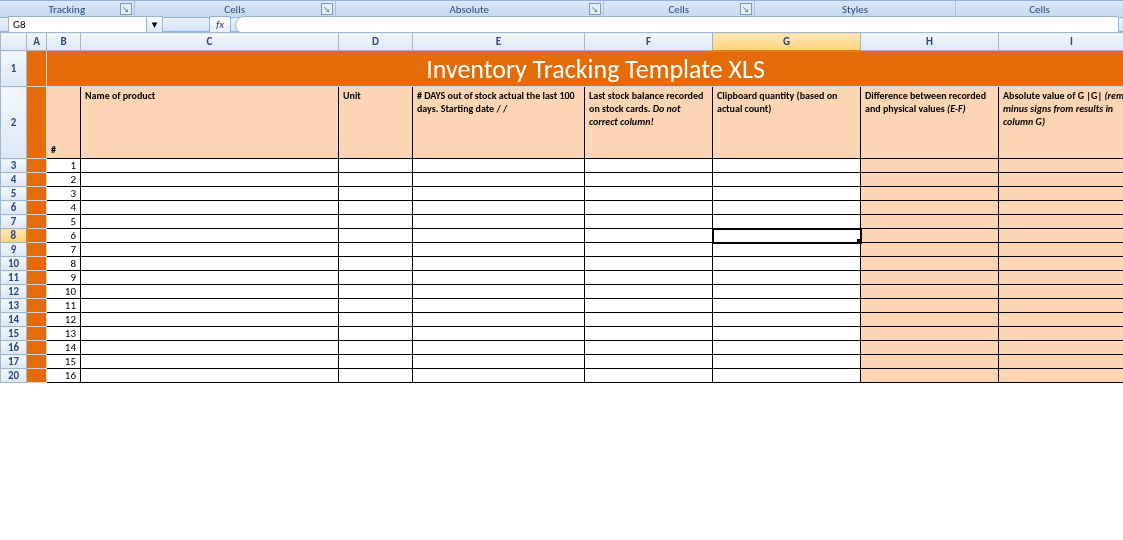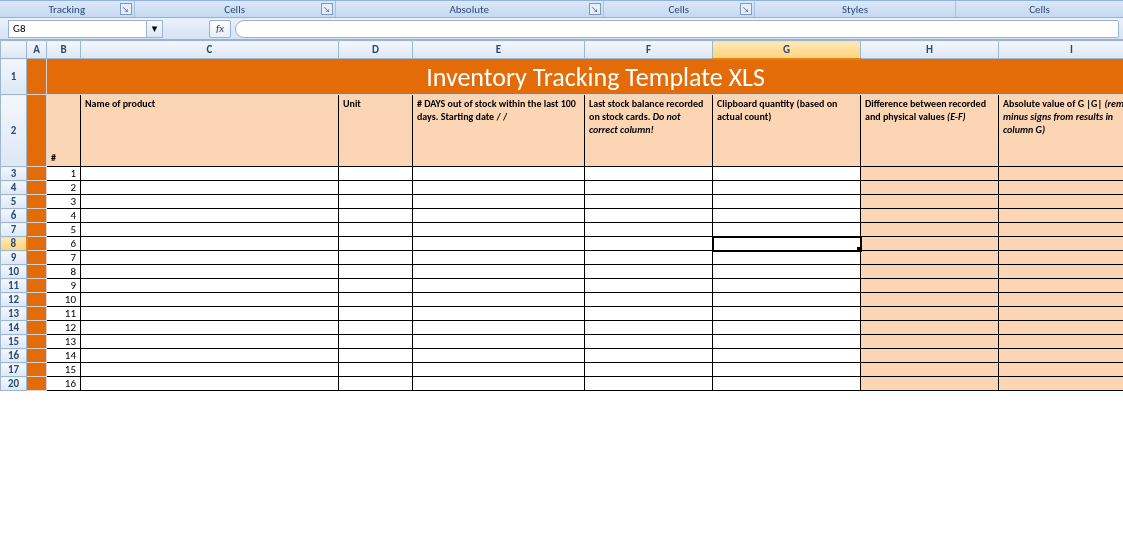--- a/index.html
+++ b/index.html
@@ -3,21 +3,21 @@
 <meta charset="utf-8">
 <style>
 * { box-sizing: border-box; margin: 0; padding: 0; }
 body { font-family: Calibri, Arial, sans-serif; font-size: 11px; background: #fff; overflow: hidden; width: 1123px; height: 540px; }
 
 .ribbon-groups { display: flex; height: 18px; border-top: 1px solid #8db2e3; border-bottom: 1px solid #8db2e3; background: linear-gradient(#dbe8f8, #c5d9f1); }
 .ribbon-group { flex: 1; display: flex; align-items: center; justify-content: center; position: relative; border-right: 1px solid #a8c2e0; color: #2a4a7a; font-size: 11px; }
 .ribbon-group:last-child { border-right: none; }
 .launcher { position: absolute; right: 2px; top: 2px; width: 12px; height: 12px; border: 1px solid #7a9ac0; background: #e6eef8; font-size: 8px; display: flex; align-items: center; justify-content: center; color: #4a6a9a; cursor: pointer; }
 
-.formula-bar { display: flex; height: 22px; background: linear-gradient(#eaf1fb, #d6e3f4); border-bottom: 1px solid #8db2e3; align-items: center; }
+.formula-bar { display: flex; height: 14px; background: linear-gradient(#eaf1fb, #d6e3f4); border-bottom: 1px solid #8db2e3; align-items: center; }
 .namebox { width: 155px; height: 18px; margin: 2px 0 2px 8px; background: #fff; border: 1px solid #9ab2d4; display: flex; align-items: center; padding: 0 4px; font-size: 11px; position: relative; }
 .namebox .dd { position: absolute; right: 0; top: 0; bottom: 0; width: 16px; background: linear-gradient(#f8fafd,#dbe6f4); border-left: 1px solid #9ab2d4; display: flex; align-items: center; justify-content: center; }
 .fx-wrap { display:flex; align-items:center; margin-left:6px; }
 .fx-btn { width:22px; height:18px; background:linear-gradient(#fdfdfd,#e6eef8); border:1px solid #9ab2d4; border-radius:2px; display:flex; align-items:center; justify-content:center; font-style:italic; font-size:11px; color:#446; margin-left:40px;}
 .formula-input { flex:1; height:18px; margin:2px 4px; background:#fff; border:1px solid #9ab2d4; border-radius:10px 2px 2px 10px; padding:0 8px; }
 
 .sheet { position: relative; width: 1123px; }
 table { border-collapse: collapse; table-layout: fixed; width: 1123px; }
 
 .corner, .colhdr, .rowhdr { background: linear-gradient(#f3f7fc,#dce7f5); border: 1px solid #9eb6ce; color: #2a4a7a; text-align: center; font-size: 11px; }
@@ -117,21 +117,21 @@
   <th class="rowhdr">1</th>
   <td class="orangebar"></td>
   <td class="titlecell" colspan="8"><span>Inventory Tracking Template XLS</span></td>
 </tr>
 <tr style="height:72px">
   <th class="rowhdr">2</th>
   <td class="orangebar"></td>
   <td class="hdr" style="vertical-align:bottom"><span>#</span></td>
   <td class="hdr"><span>Name of product</span></td>
   <td class="hdr"><span>Unit</span></td>
-  <td class="hdr"><span># DAYS out of stock within the last 100 days. Starting date   /  /</span></td>
+  <td class="hdr"><span># DAYS out of stock actual the last 100 days. Starting date   /  /</span></td>
   <td class="hdr"><span>Last stock balance recorded on stock cards. </span><span class="ital">Do not correct column!</span></td>
   <td class="hdr"><span>Clipboard quantity (based on actual count)</span></td>
   <td class="hdr"><span>Difference between recorded and physical values </span><span class="ital">(E-F)</span></td>
   <td class="hdr"><span>Absolute value of G |G| </span><span class="ital">(remove minus signs from results in column G)</span></td>
 </tr>
 </tbody>
       <tbody id="body-rows">
         <tr>
           <th class="rowhdr">3</th>
           <td class="orangebar"></td>

